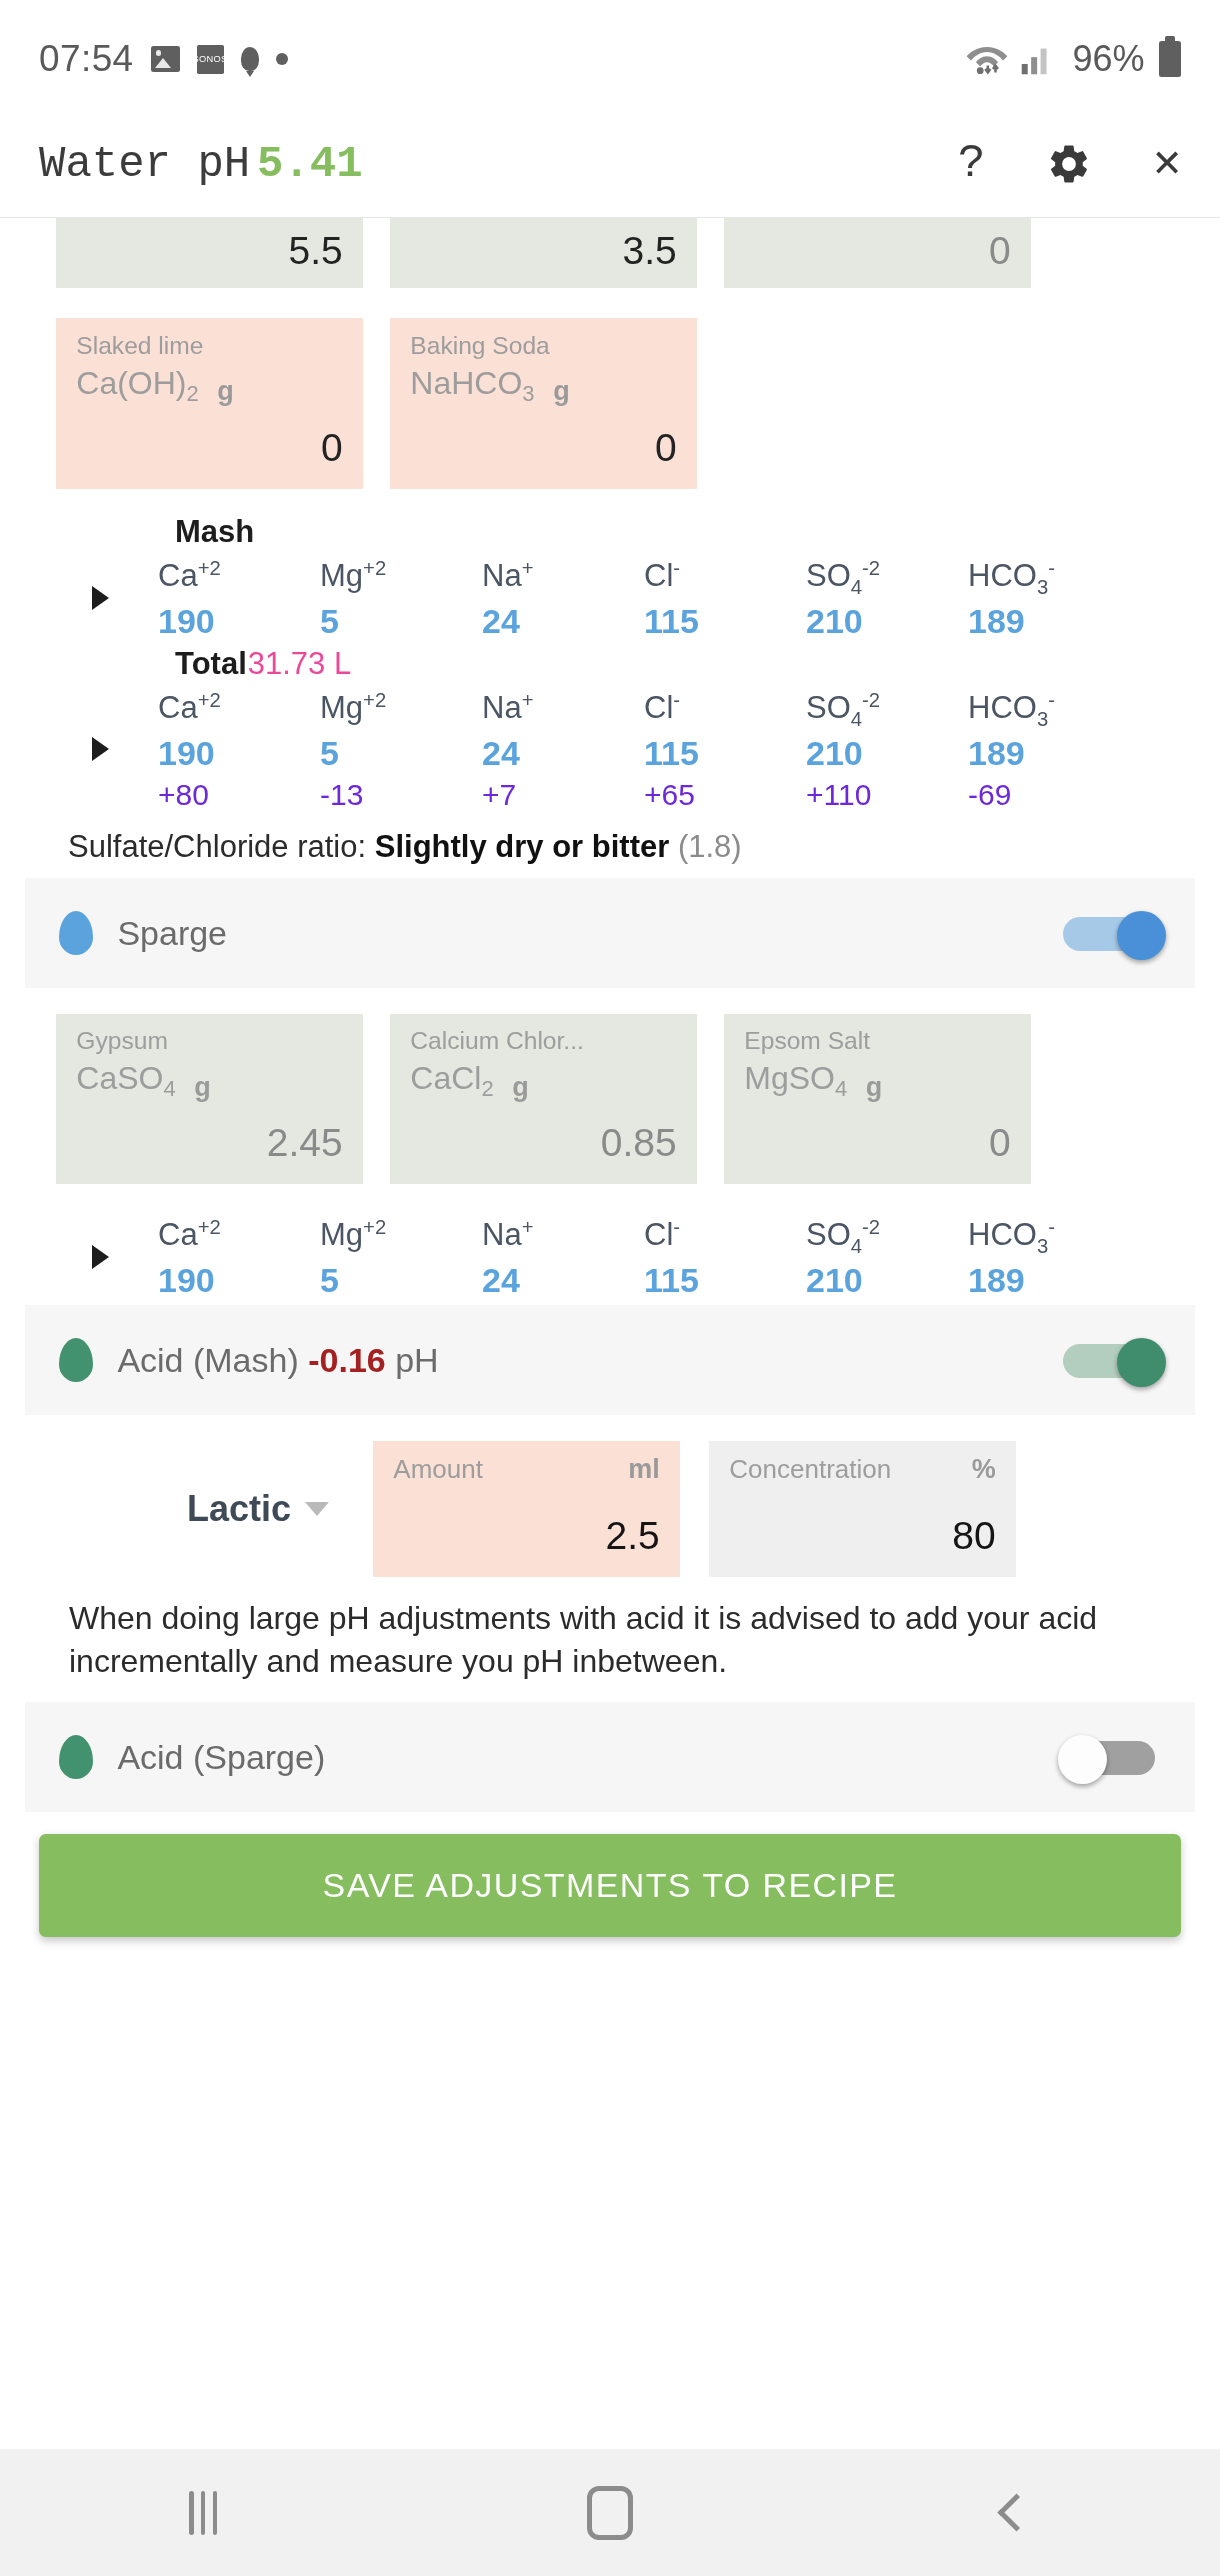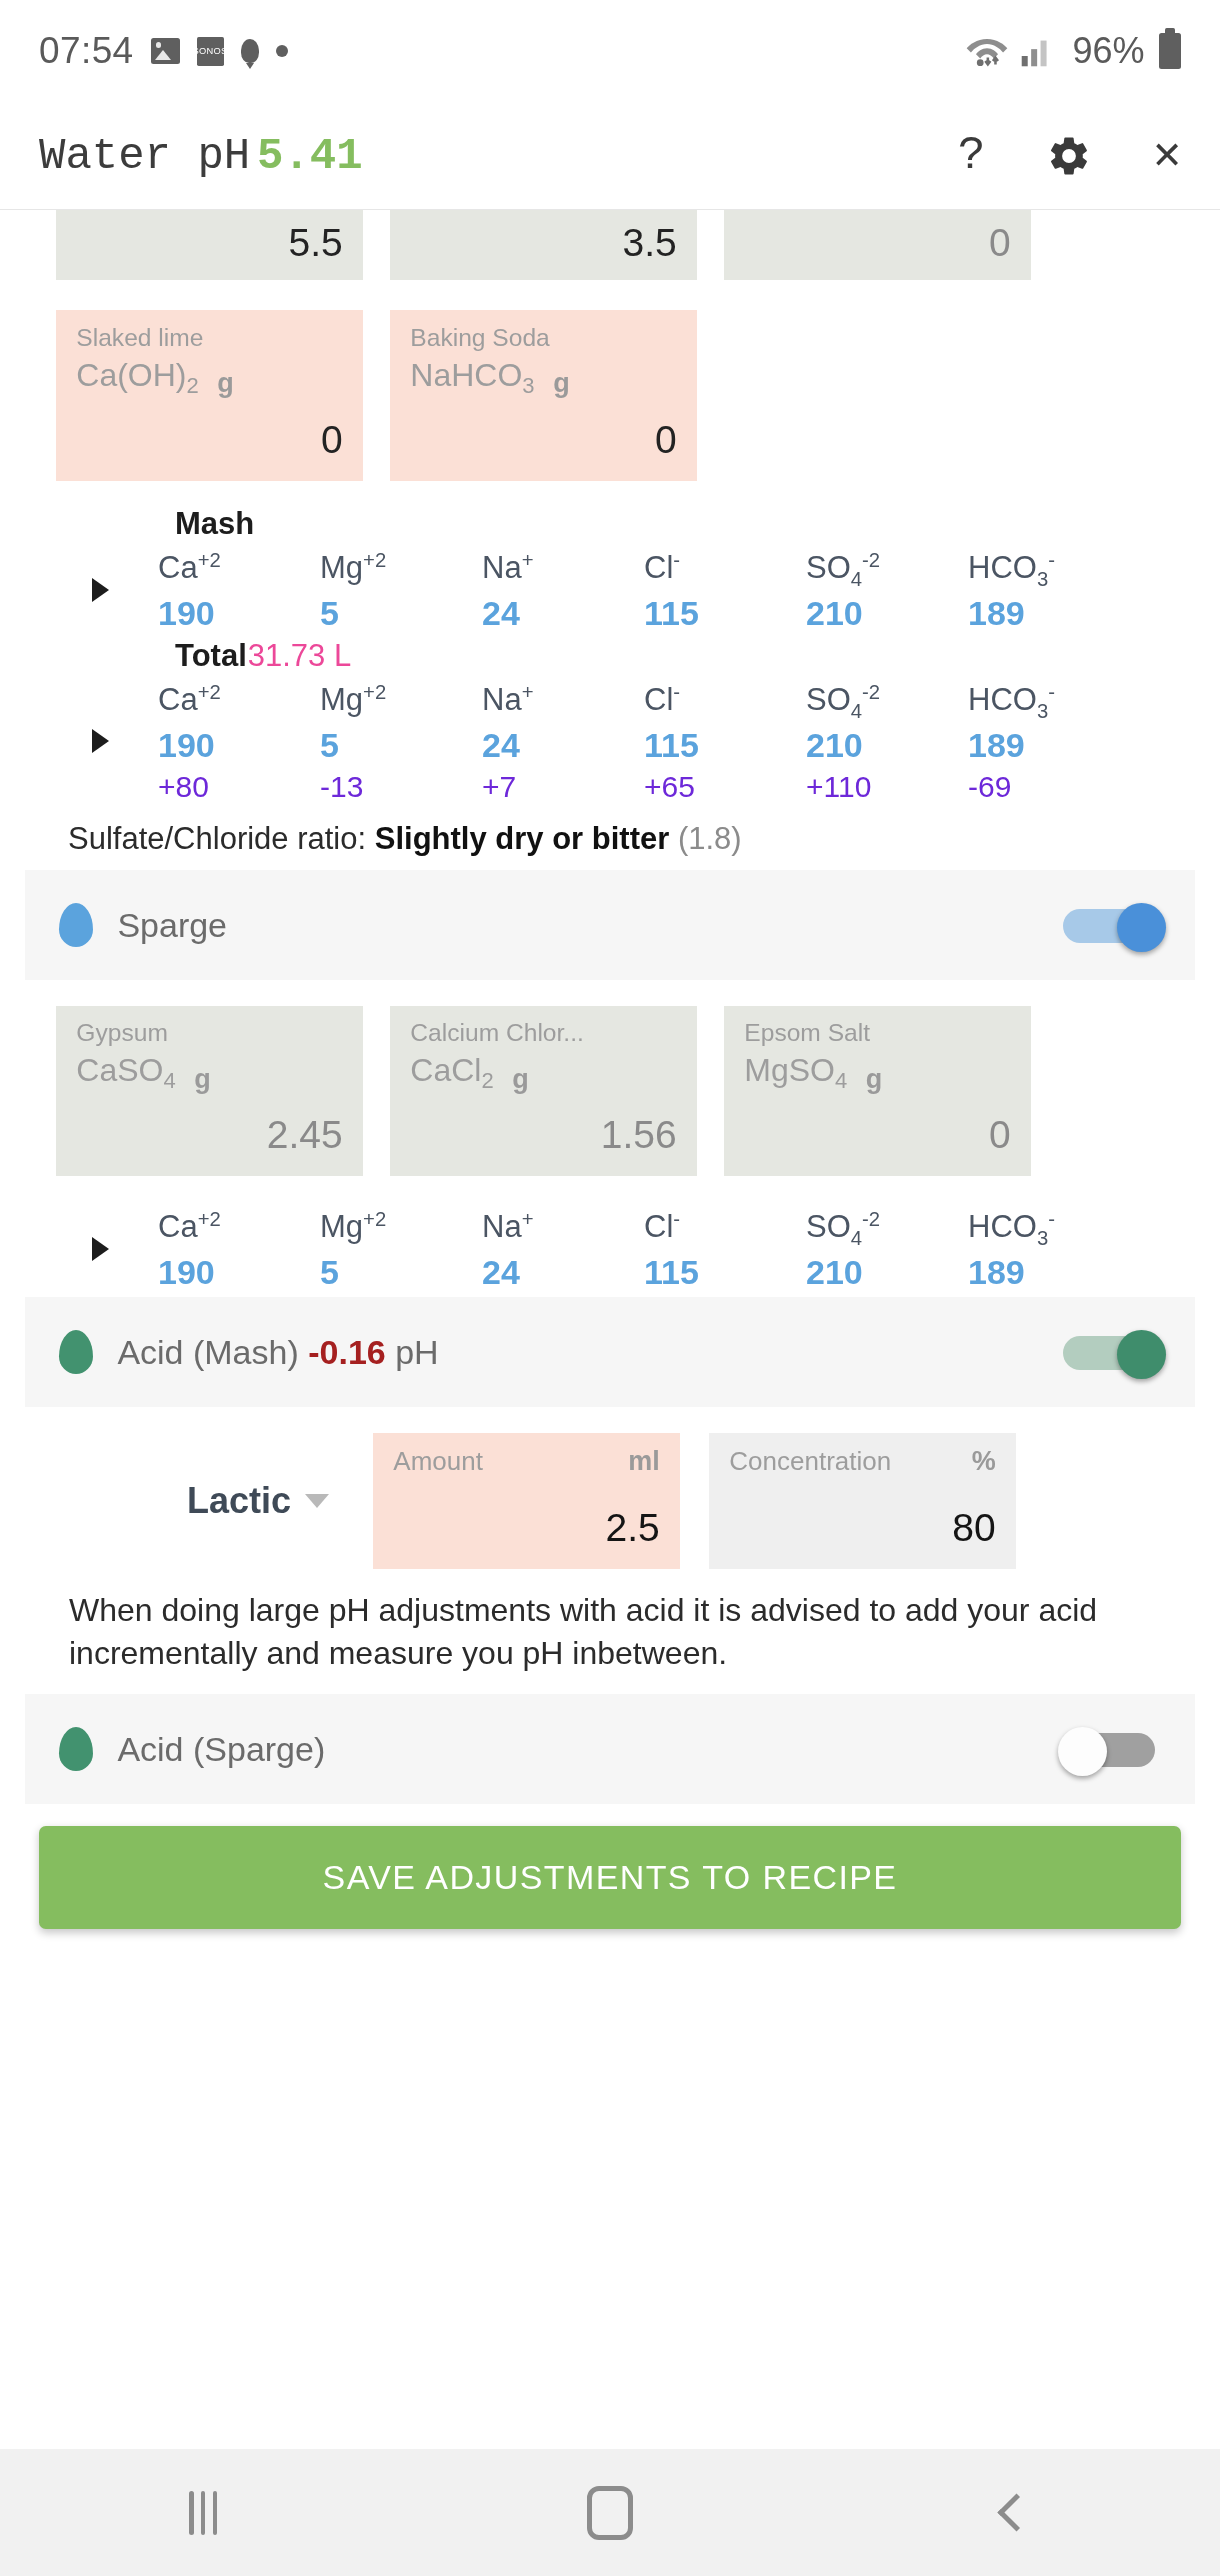--- a/index.html
+++ b/index.html
@@ -13,20 +13,21 @@
     position: relative;
   }
 
   
   .statusbar {
     height: 102px;
     display: flex; align-items: center;
     padding: 0 39px;
     box-sizing: border-box;
     background: #ffffff;
+    margin-top: 8px;
   }
   .sb-left { display: flex; align-items: center; gap: 17px; }
   .sb-time { font-size: 37px; color: #5a5a5a; letter-spacing: 0.4px; }
   .sb-icon { display: inline-flex; align-items: center; justify-content: center; }
   .ic-photo {
     width: 29px; height: 25.4px; background: #5f5f5f; border-radius: 2.5px;
     position: relative;
   }
   .ic-photo::after {
     content: ""; position: absolute; left: 4.2px; bottom: 3.4px;
@@ -411,21 +412,21 @@
         <span class="chem-unit">g</span>
       </div>
       <div class="chem-value muted">2.45</div>
     </div>
     <div class="chem-box">
       <div class="chem-name">Calcium Chlor...</div>
       <div class="chem-line">
         <span class="chem-formula"><span>CaCl</span><sub>2</sub></span>
         <span class="chem-unit">g</span>
       </div>
-      <div class="chem-value muted">1.56</div>
+      <div class="chem-value muted">0.85</div>
     </div>
     <div class="chem-box">
       <div class="chem-name">Epsom Salt</div>
       <div class="chem-line">
         <span class="chem-formula"><span>MgSO</span><sub>4</sub></span>
         <span class="chem-unit">g</span>
       </div>
       <div class="chem-value muted">0</div>
     </div>
   </div>

